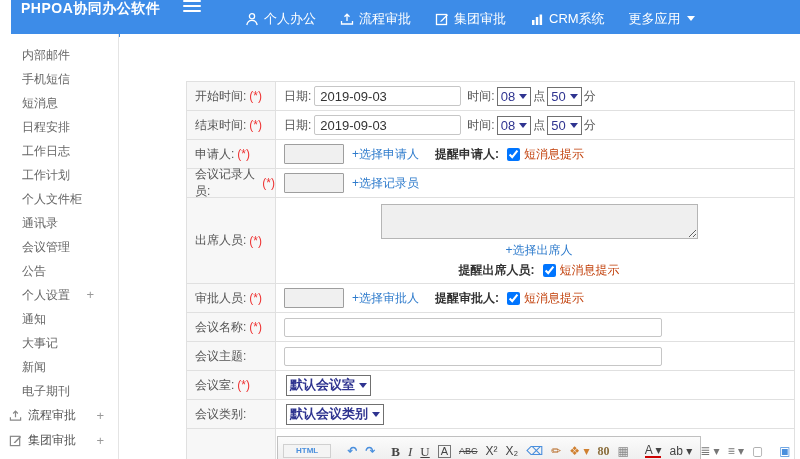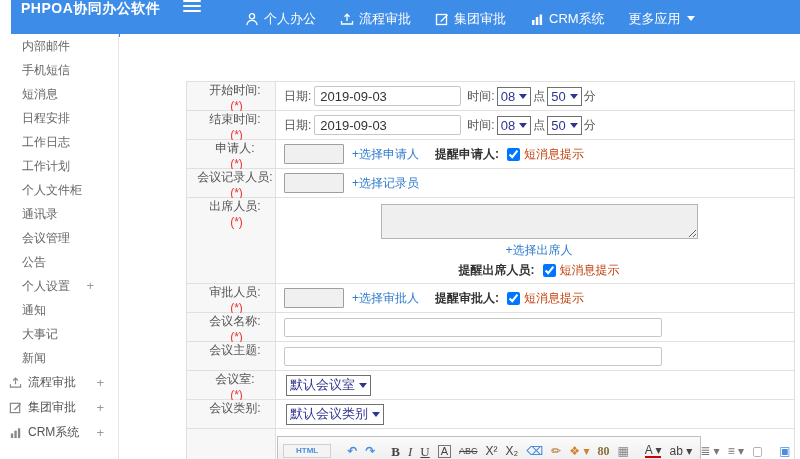--- a/index.html
+++ b/index.html
@@ -14,57 +14,57 @@
   .hamburger { width:18px; display:flex; flex-direction:column; gap:3px; margin-left:12px; cursor:pointer; }
   .hamburger i { display:block; height:2px; background:#fff; border-radius:1px; }
   .topnav { display:flex; align-items:center; margin-left:20px; }
   .topnav-item { display:flex; align-items:center; margin-left:24px; font-size:13px; cursor:pointer; white-space:nowrap; }
   .topnav-item svg { margin-right:5px; }
   .caret-down { width:0; height:0; border-left:4px solid transparent; border-right:4px solid transparent;
     border-top:5px solid #fff; margin-left:6px; }
 
   
   #sidebar { position:absolute; left:0; top:34px; width:119px; height:425px;
-    background:#fff; border-right:1px solid #e4e4e4; padding-top:0; }
+    background:#fff; border-right:1px solid #e4e4e4; padding-top:9px; }
   .side-item { position:relative; height:24px; line-height:24px; padding-left:22px;
     font-size:12px; color:#666; cursor:pointer; white-space:nowrap; }
   .side-item .plus { position:absolute; right:24px; top:0; color:#999; font-size:13px; }
   .side-group { position:relative; height:25px; line-height:25px; padding-left:28px;
     font-size:12px; color:#555; cursor:pointer; white-space:nowrap; }
   .side-group svg { position:absolute; left:9px; top:6px; }
   .side-group .plus { position:absolute; right:14px; top:0; color:#999; font-size:13px; }
 
   
   #main { position:absolute; left:120px; top:34px; width:680px; height:425px; background:#fff; }
   .page-title { position:absolute; left:66px; top:12px; display:flex; align-items:center;
     font-size:14px; font-weight:bold; color:#222; }
   .page-title svg { margin-right:3px; }
 
   
   #formtable { position:absolute; left:66px; top:47px; width:609px;
     border:1px solid #e0e0e0; border-bottom:none; font-size:12px; color:#555; }
   .frow { display:flex; border-bottom:1px solid #e0e0e0; }
   .fl { width:89px; background:#f7f7f7; border-right:1px solid #e0e0e0;
-    padding-left:8px; display:flex; align-items:center; flex-shrink:0;flex-direction:column; }
+    padding-left:8px; display:flex; align-items:center; flex-shrink:0; }
   .fl .req { color:#e33; margin-left:3px; }
   .fc { flex:1; background:#fff; padding-left:8px; display:flex; align-items:center; }
   .h29 { height:29px; }
 
   .txt-input { height:20px; border:1px solid #c6c6c6; border-radius:2px; padding:0 5px;
     font-size:13px; color:#333; font-family:Liberation Sans, sans-serif; }
   .date-input { width:147px; margin-left:3px; }
   .person-input { width:60px; height:20px; background:#f0f0f0; border:1px solid #9e9e9e; border-radius:1px; }
   .wide-input { width:378px; height:19px; }
   .lbl { color:#555; }
   .mini-select { display:inline-flex; align-items:center; border:1px solid #707070;
     background:#fff; padding:0 3px; height:19px; font-size:13px; color:#2f3490;
     cursor:pointer; margin:0 2px; }
   .mini-select .sel-caret { width:0; height:0; border-left:4px solid transparent;
     border-right:4px solid transparent; border-top:5px solid #2f3490; margin-left:4px; }
-  .wide-select { margin-left:2px; font-weight:normal; height:21px; }
+  .wide-select { margin-left:2px; font-weight:bold; height:21px; }
   .link { color:#2e7bcc; margin-left:8px; cursor:pointer; }
   .remind { font-weight:bold; color:#333; margin-left:16px; }
   .sms-check { margin:0 4px 0 8px; width:13px; height:13px; }
   .sms-label { color:#c2410c; }
 
   .attend-cell { flex-direction:column; align-items:center; justify-content:center; padding:6px 0 4px 8px; }
   .attend-area { width:317px; height:44px; background:#efefef; border:1px solid #b5b5b5;
     resize:both; font-family:inherit; }
   .attend-link { margin:3px 0 0 0; }
   .attend-remind-line { display:flex; align-items:center; margin-top:3px; }
@@ -147,20 +147,21 @@
     <div class="side-item"><span>通讯录</span></div>
     <div class="side-item"><span>会议管理</span></div>
     <div class="side-item"><span>公告</span></div>
     <div class="side-item">
       <span>个人设置</span>
       <span class="plus">+</span>
     </div>
     <div class="side-item"><span>通知</span></div>
     <div class="side-item"><span>大事记</span></div>
     <div class="side-item"><span>新闻</span></div>
+    <div class="side-item"><span>电子期刊</span></div>
 
     <div class="side-group">
       <svg width="13" height="13" viewBox="0 0 14 14">
           <path d="M1.5 9 v3 h11 v-3" fill="none" stroke="#888" stroke-width="1.3"></path>
           <path d="M7 9 V2.5 M4.5 4.8 L7 2.2 L9.5 4.8" fill="none" stroke="#888" stroke-width="1.3"></path>
         </svg>
       <span>流程审批</span>
       <span class="plus">+</span>
     </div>
     <div class="side-group">

